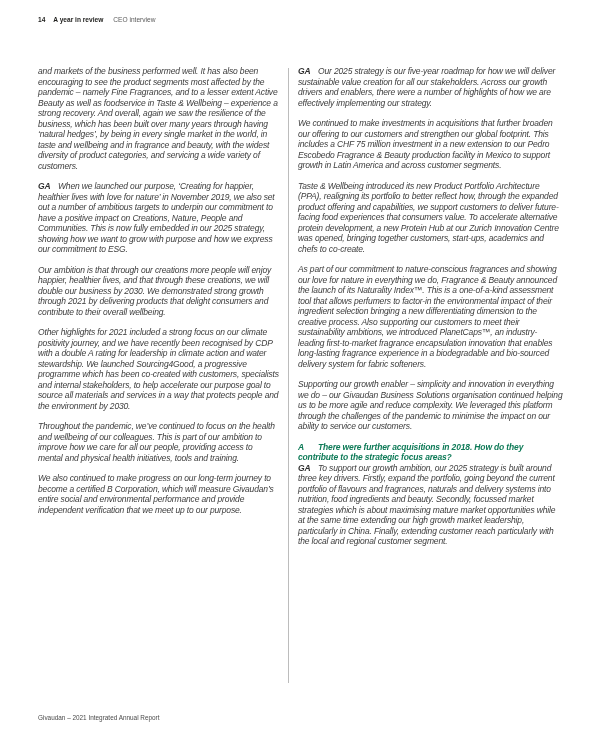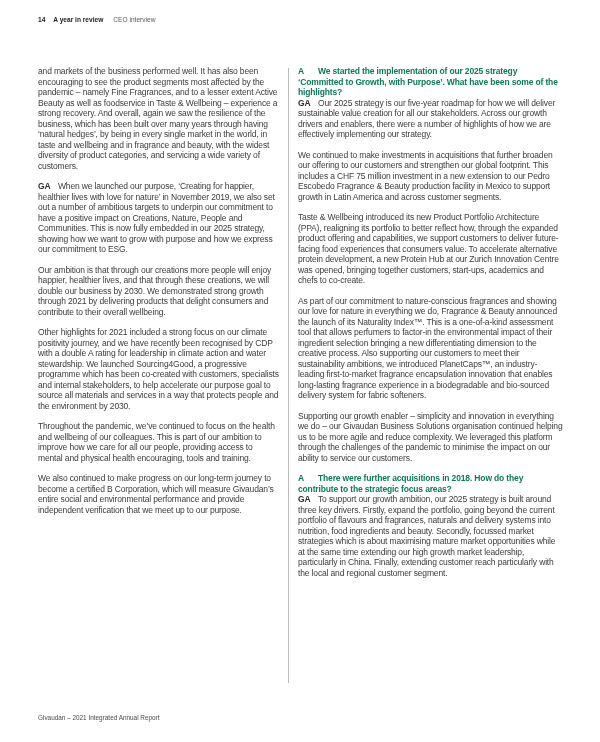--- a/index.html
+++ b/index.html
@@ -26,20 +26,21 @@
   .runhead .section { font-weight: bold; margin-right: 10px; }
   .runhead .subsection { font-weight: normal; color: #5a5a5a; }
 
   
   .col {
     position: absolute; top: 66px;
     font-size: 8.5px; line-height: 10.5px;
     letter-spacing: -0.15px;
     color: #3c3c3c;
     text-align: left;
+    font-style: italic;
   }
   .col-left  { left: 38px;  width: 241px; }
   .col-right { left: 298px; width: 265px; }
   .divider {
     position: absolute; left: 288px; top: 68px;
     width: 1px; height: 615px;
     background: #bcbcbc;
   }
   .para { margin-bottom: 10px; }
   .question {
@@ -72,28 +73,27 @@
 
   <div class="runhead">
     <span class="pagenum">14</span><span class="section">A year in review</span><span class="subsection">CEO interview</span>
   </div>
 
   <div class="col col-left">
     <p class="para">and markets of the business performed well. It has also been encouraging to see the product segments most affected by the pandemic – namely Fine Fragrances, and to a lesser extent Active Beauty as well as foodservice in Taste &amp; Wellbeing – experience a strong recovery. And overall, again we saw the resilience of the business, which has been built over many years through having ‘natural hedges’, by being in every single market in the world, in taste and wellbeing and in fragrance and beauty, with the widest diversity of product categories, and servicing a wide variety of customers.</p>
     <p class="answer"><span class="prefix">GA</span><span>When we launched our purpose, ‘Creating for happier, healthier lives with love for nature’ in November 2019, we also set out a number of ambitious targets to underpin our commitment to have a positive impact on Creations, Nature, People and Communities. This is now fully embedded in our 2025 strategy, showing how we want to grow with purpose and how we express our commitment to ESG.</span></p>
     <p class="para">Our ambition is that through our creations more people will enjoy happier, healthier lives, and that through these creations, we will double our business by 2030. We demonstrated strong growth through 2021 by delivering products that delight consumers and contribute to their overall wellbeing.</p>
     <p class="para">Other highlights for 2021 included a strong focus on our climate positivity journey, and we have recently been recognised by CDP with a double A rating for leadership in climate action and water stewardship. We launched Sourcing4Good, a progressive programme which has been co-created with customers, specialists and internal stakeholders, to help accelerate our purpose goal to source all materials and services in a way that protects people and the environment by 2030.</p>
-    <p class="para">Throughout the pandemic, we’ve continued to focus on the health and wellbeing of our colleagues. This is part of our ambition to improve how we care for all our people, providing access to mental and physical health encouraging, tools and training.</p>
+    <p class="para">Throughout the pandemic, we’ve continued to focus on the health and wellbeing of our colleagues. This is part of our ambition to improve how we care for all our people, providing access to mental and physical health initiatives, tools and training.</p>
     <p class="para">We also continued to make progress on our long-term journey to become a certified B Corporation, which will measure Givaudan’s entire social and environmental performance and provide independent verification that we meet up to our purpose.</p>
   </div>
 
   <div class="divider"></div>
 
   <div class="col col-right">
-    <p class="question" style="margin-top:0;"><span class="prefix">A</span><span>We started the implementation of our 2025 strategy ‘Committed to Growth, with Purpose’. What have been some of the highlights?</span></p>
     <p class="answer"><span class="prefix">GA</span><span>Our 2025 strategy is our five-year roadmap for how we will deliver sustainable value creation for all our stakeholders. Across our growth drivers and enablers, there were a number of highlights of how we are effectively implementing our strategy.</span></p>
     <p class="para">We continued to make investments in acquisitions that further broaden our offering to our customers and strengthen our global footprint. This includes a CHF 75 million investment in a new extension to our Pedro Escobedo Fragrance &amp; Beauty production facility in Mexico to support growth in Latin America and across customer segments.</p>
     <p class="para">Taste &amp; Wellbeing introduced its new Product Portfolio Architecture (PPA), realigning its portfolio to better reflect how, through the expanded product offering and capabilities, we support customers to deliver future-facing food experiences that consumers value. To accelerate alternative protein development, a new Protein Hub at our Zurich Innovation Centre was opened, bringing together customers, start-ups, academics and chefs to co-create.</p>
     <p class="para">As part of our commitment to nature-conscious fragrances and showing our love for nature in everything we do, Fragrance &amp; Beauty announced the launch of its Naturality Index™. This is a one-of-a-kind assessment tool that allows perfumers to factor-in the environmental impact of their ingredient selection bringing a new differentiating dimension to the creative process. Also supporting our customers to meet their sustainability ambitions, we introduced PlanetCaps™, an industry-leading first-to-market fragrance encapsulation innovation that enables long-lasting fragrance experience in a biodegradable and bio-sourced delivery system for fabric softeners.</p>
     <p class="para">Supporting our growth enabler – simplicity and innovation in everything we do – our Givaudan Business Solutions organisation continued helping us to be more agile and reduce complexity. We leveraged this platform through the challenges of the pandemic to minimise the impact on our ability to service our customers.</p>
     <p class="question"><span class="prefix">A</span><span>There were further acquisitions in 2018. How do they contribute to the strategic focus areas?</span></p>
     <p class="answer"><span class="prefix">GA</span><span>To support our growth ambition, our 2025 strategy is built around three key drivers. Firstly, expand the portfolio, going beyond the current portfolio of flavours and fragrances, naturals and delivery systems into nutrition, food ingredients and beauty. Secondly, focussed market strategies which is about maximising mature market opportunities while at the same time extending our high growth market leadership, particularly in China. Finally, extending customer reach particularly with the local and regional customer segment.</span></p>
   </div>
 
   <div class="runfoot">Givaudan – 2021 Integrated Annual Report</div>

